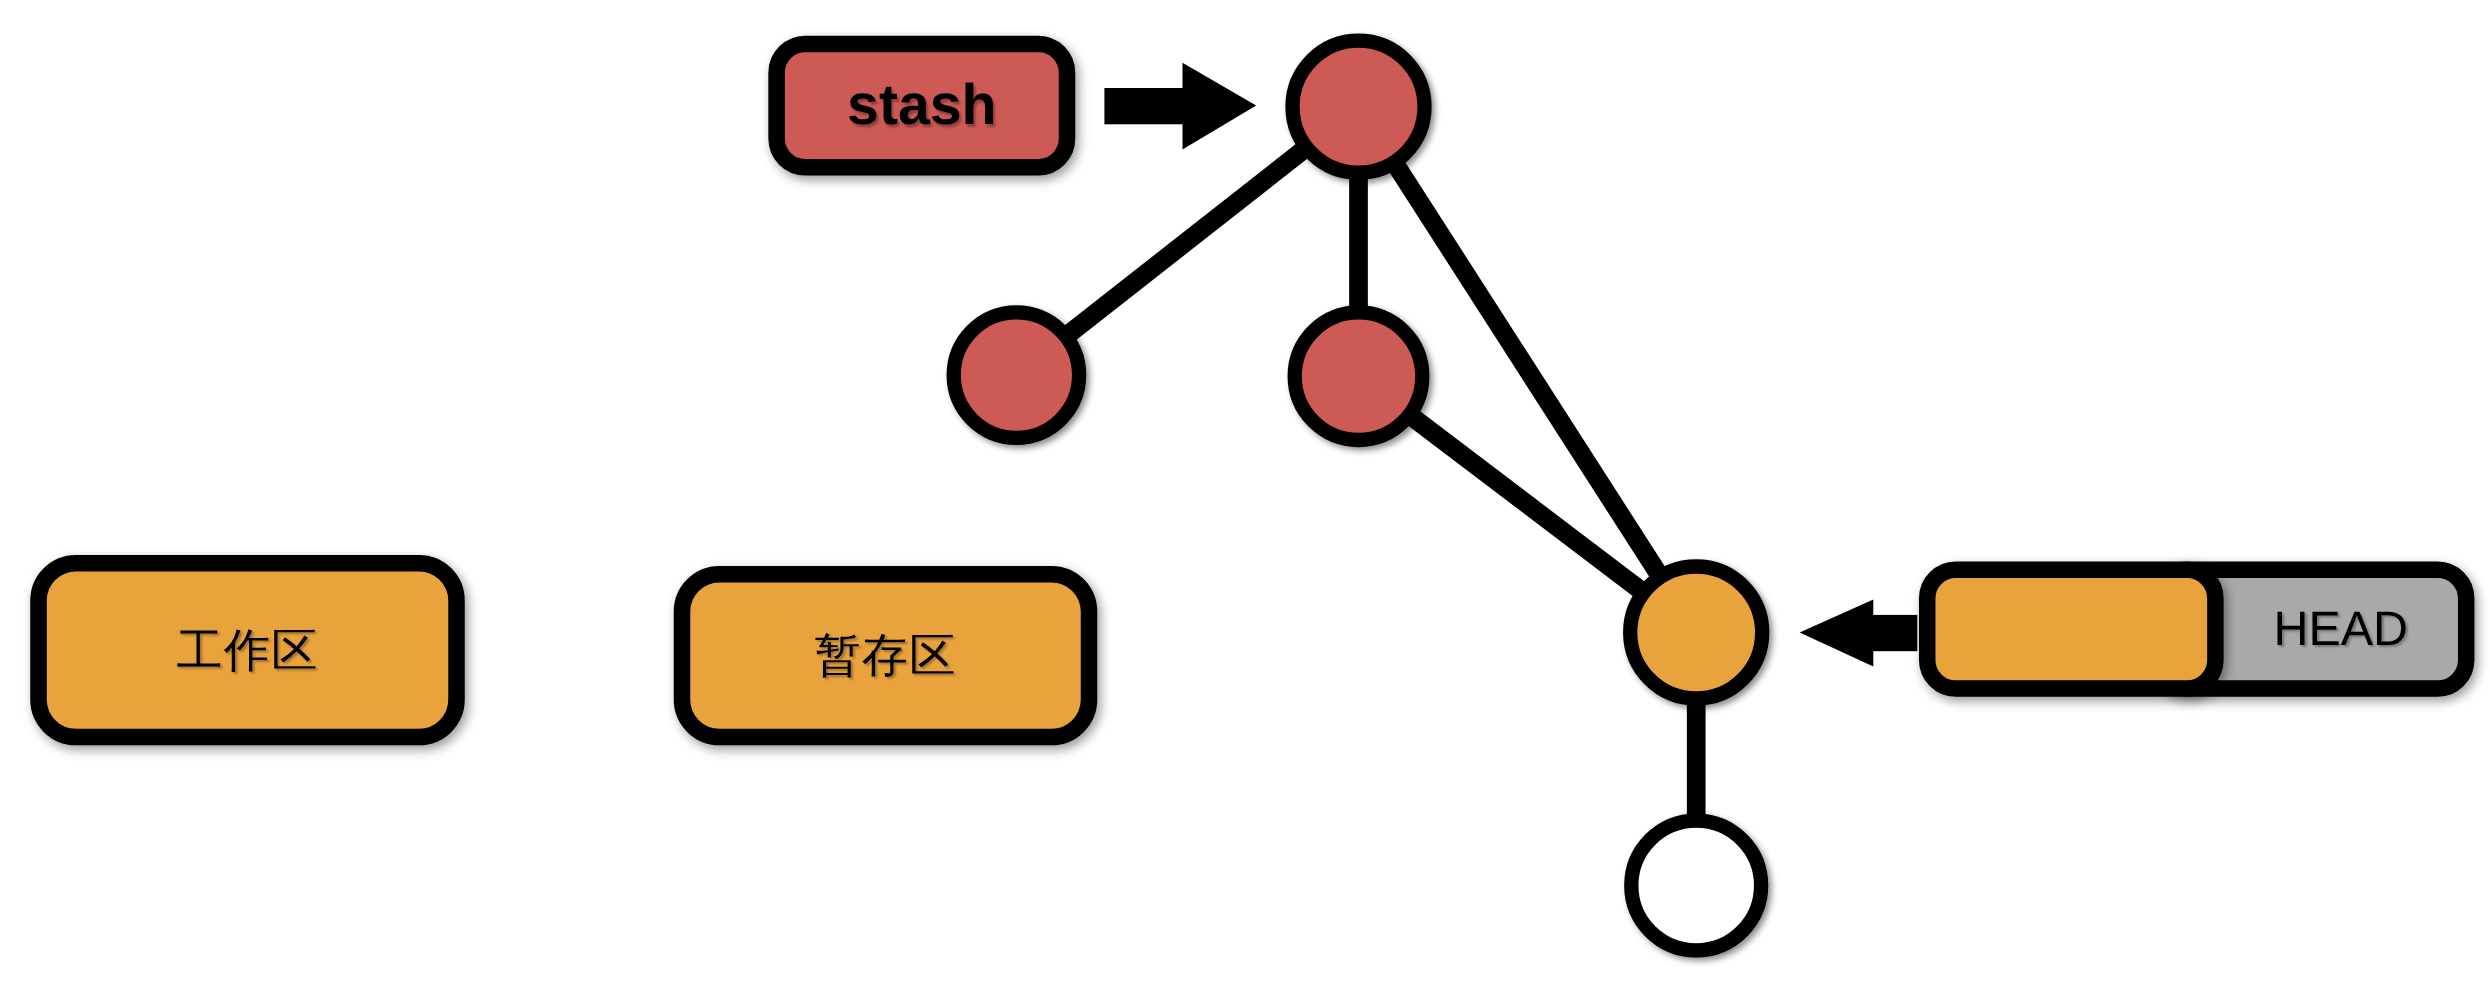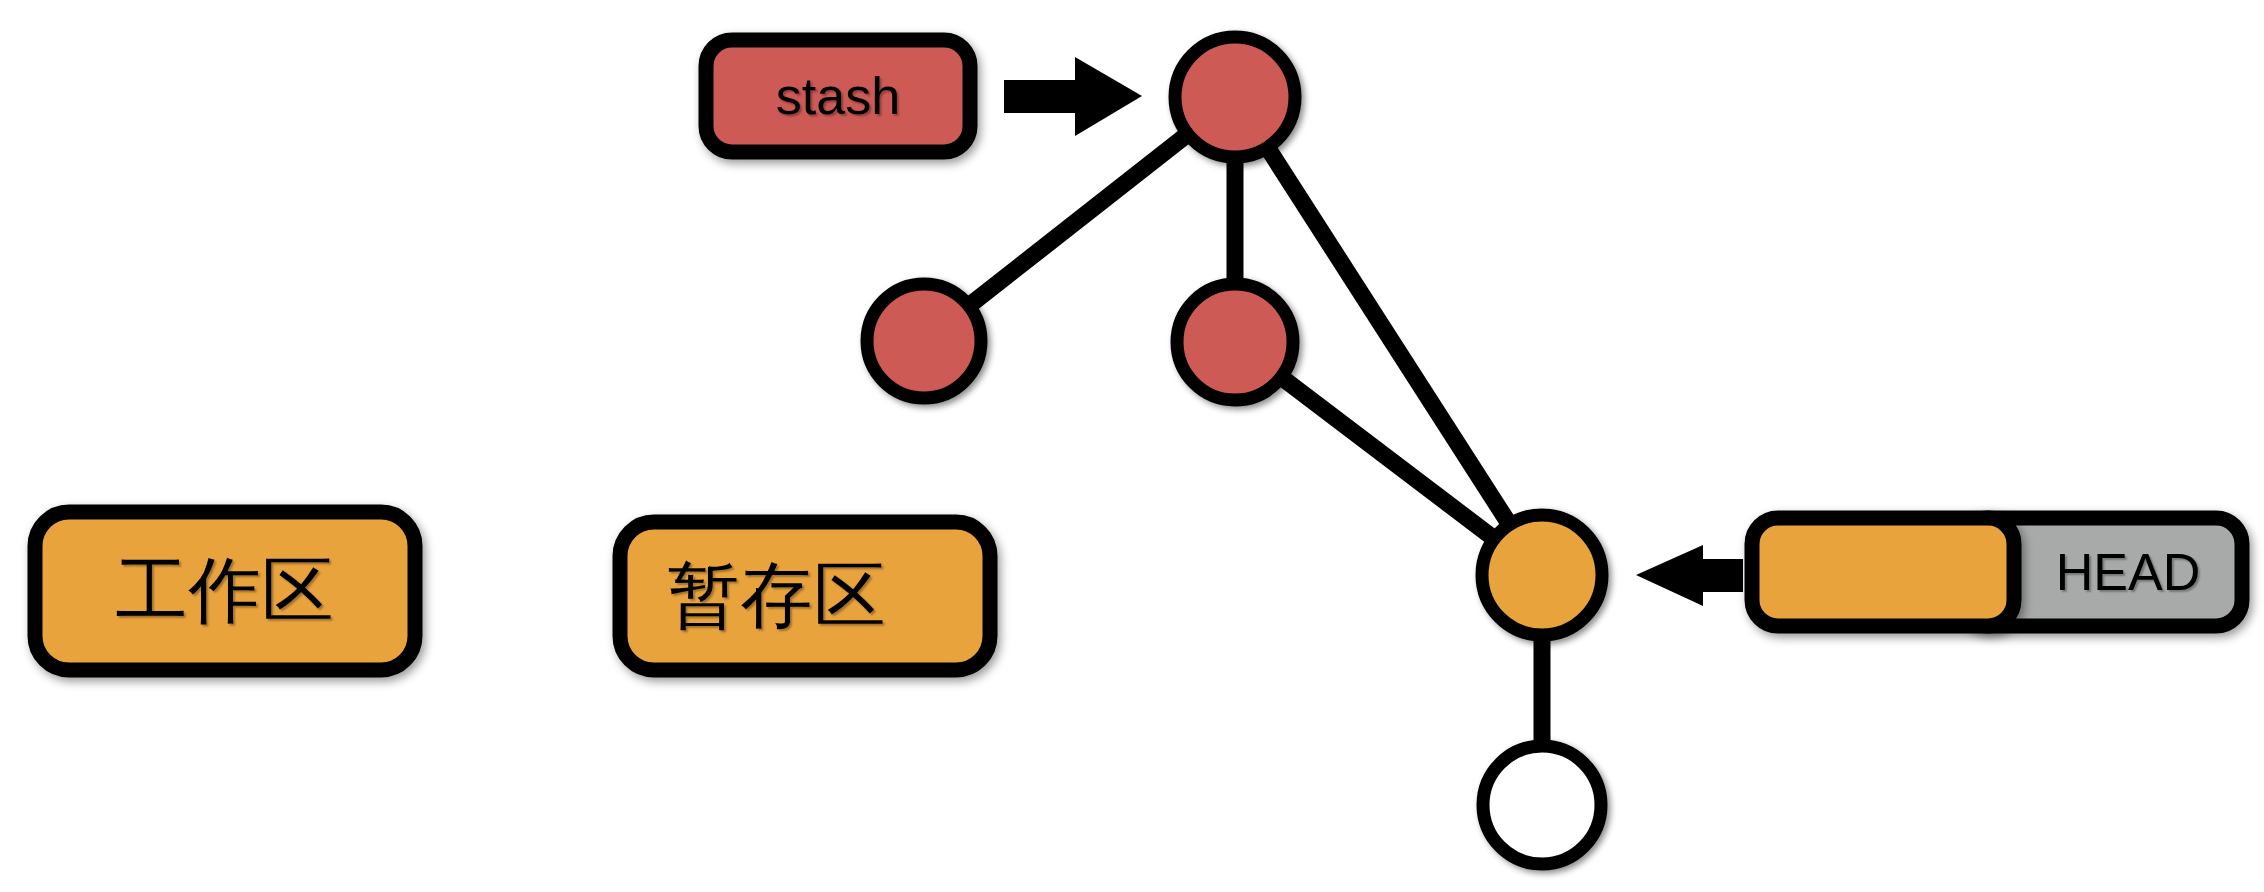--- a/index.html
+++ b/index.html
@@ -29,28 +29,29 @@
     position: absolute;
     display: flex;
     align-items: center;
     justify-content: center;
     pointer-events: none;
     color: #000000;
     white-space: nowrap;
     text-shadow: 2px 2px 2px rgba(0,0,0,0.30);
   }
   .lbl-cjk {
-    font-size: 72px;
+    font-size: 42px;
     letter-spacing: 1px;
   }
   .lbl-lat {
     font-size: 52px;
+    font-weight: bold;
   }
   .lbl-head {
-    font-size: 52px;
+    font-size: 44px;
   }
 </style>
 </head>
 <body>
 
 <div id="stage">
 
   <svg id="canvas" viewBox="0 0 2264 892" xmlns="http://www.w3.org/2000/svg">
     <defs>
       <filter id="softshadow" x="-40%" y="-40%" width="200%" height="200%">
@@ -99,20 +100,20 @@
       <rect x="706" y="40" width="264" height="112" rx="26" ry="26" fill="#CE5A54" stroke="#000000" stroke-width="15" filter="url(#softshadow)"></rect>
 
       <rect x="1962" y="518" width="280" height="108" rx="26" ry="26" fill="#A8AAA9" stroke="#000000" stroke-width="15" filter="url(#softshadow)"></rect>
 
       <rect x="1752" y="518" width="262" height="108" rx="26" ry="26" fill="#E8A33D" stroke="#000000" stroke-width="15" filter="url(#softshadow)"></rect>
     </g>
   </svg>
 
   <div class="lbl lbl-cjk" style="left:35px; top:512px; width:380px; height:158px;">工作区</div>
 
-  <div class="lbl lbl-cjk" style="left:592px; top:522px; width:370px; height:148px;">暂存区</div>
+  <div class="lbl lbl-cjk" style="left:620px; top:522px; width:370px; height:148px;">暂存区</div>
 
   <div class="lbl lbl-lat" style="left:706px; top:40px; width:264px; height:112px;">stash</div>
 
 
   <div class="lbl lbl-head" style="left:2014px; top:518px; width:228px; height:108px;">HEAD</div>
 
 </div>
 
 </body></html>

